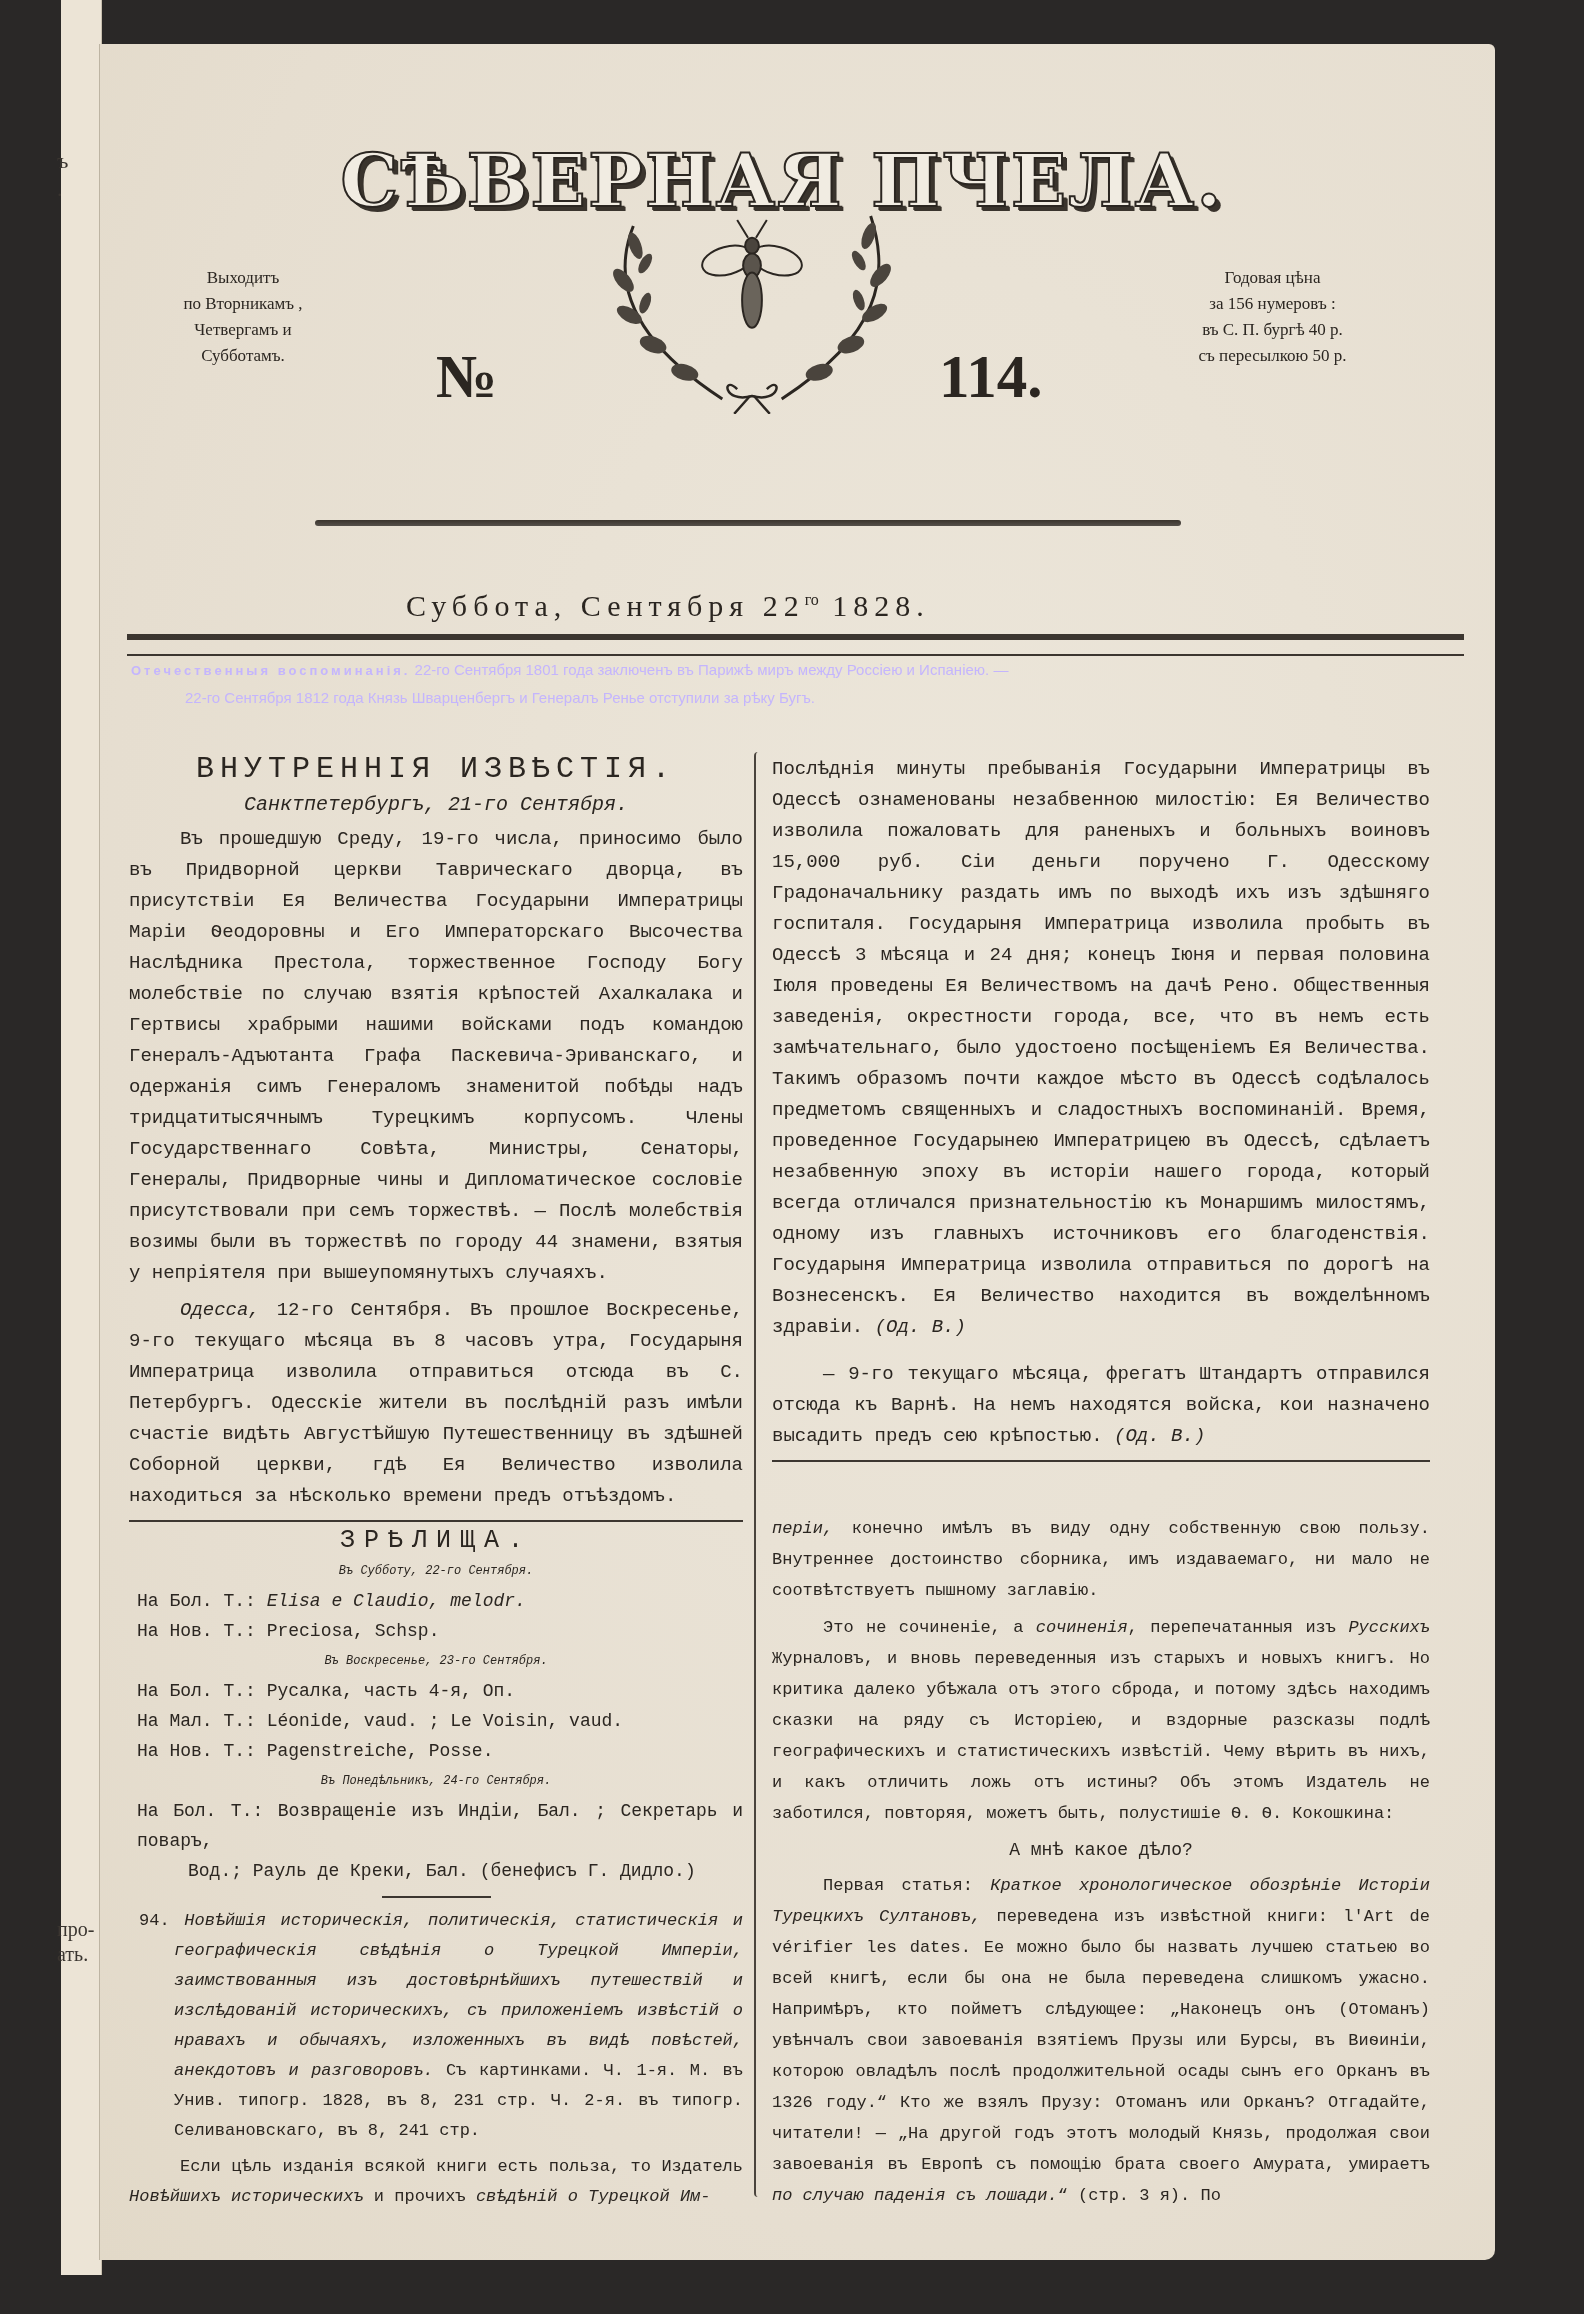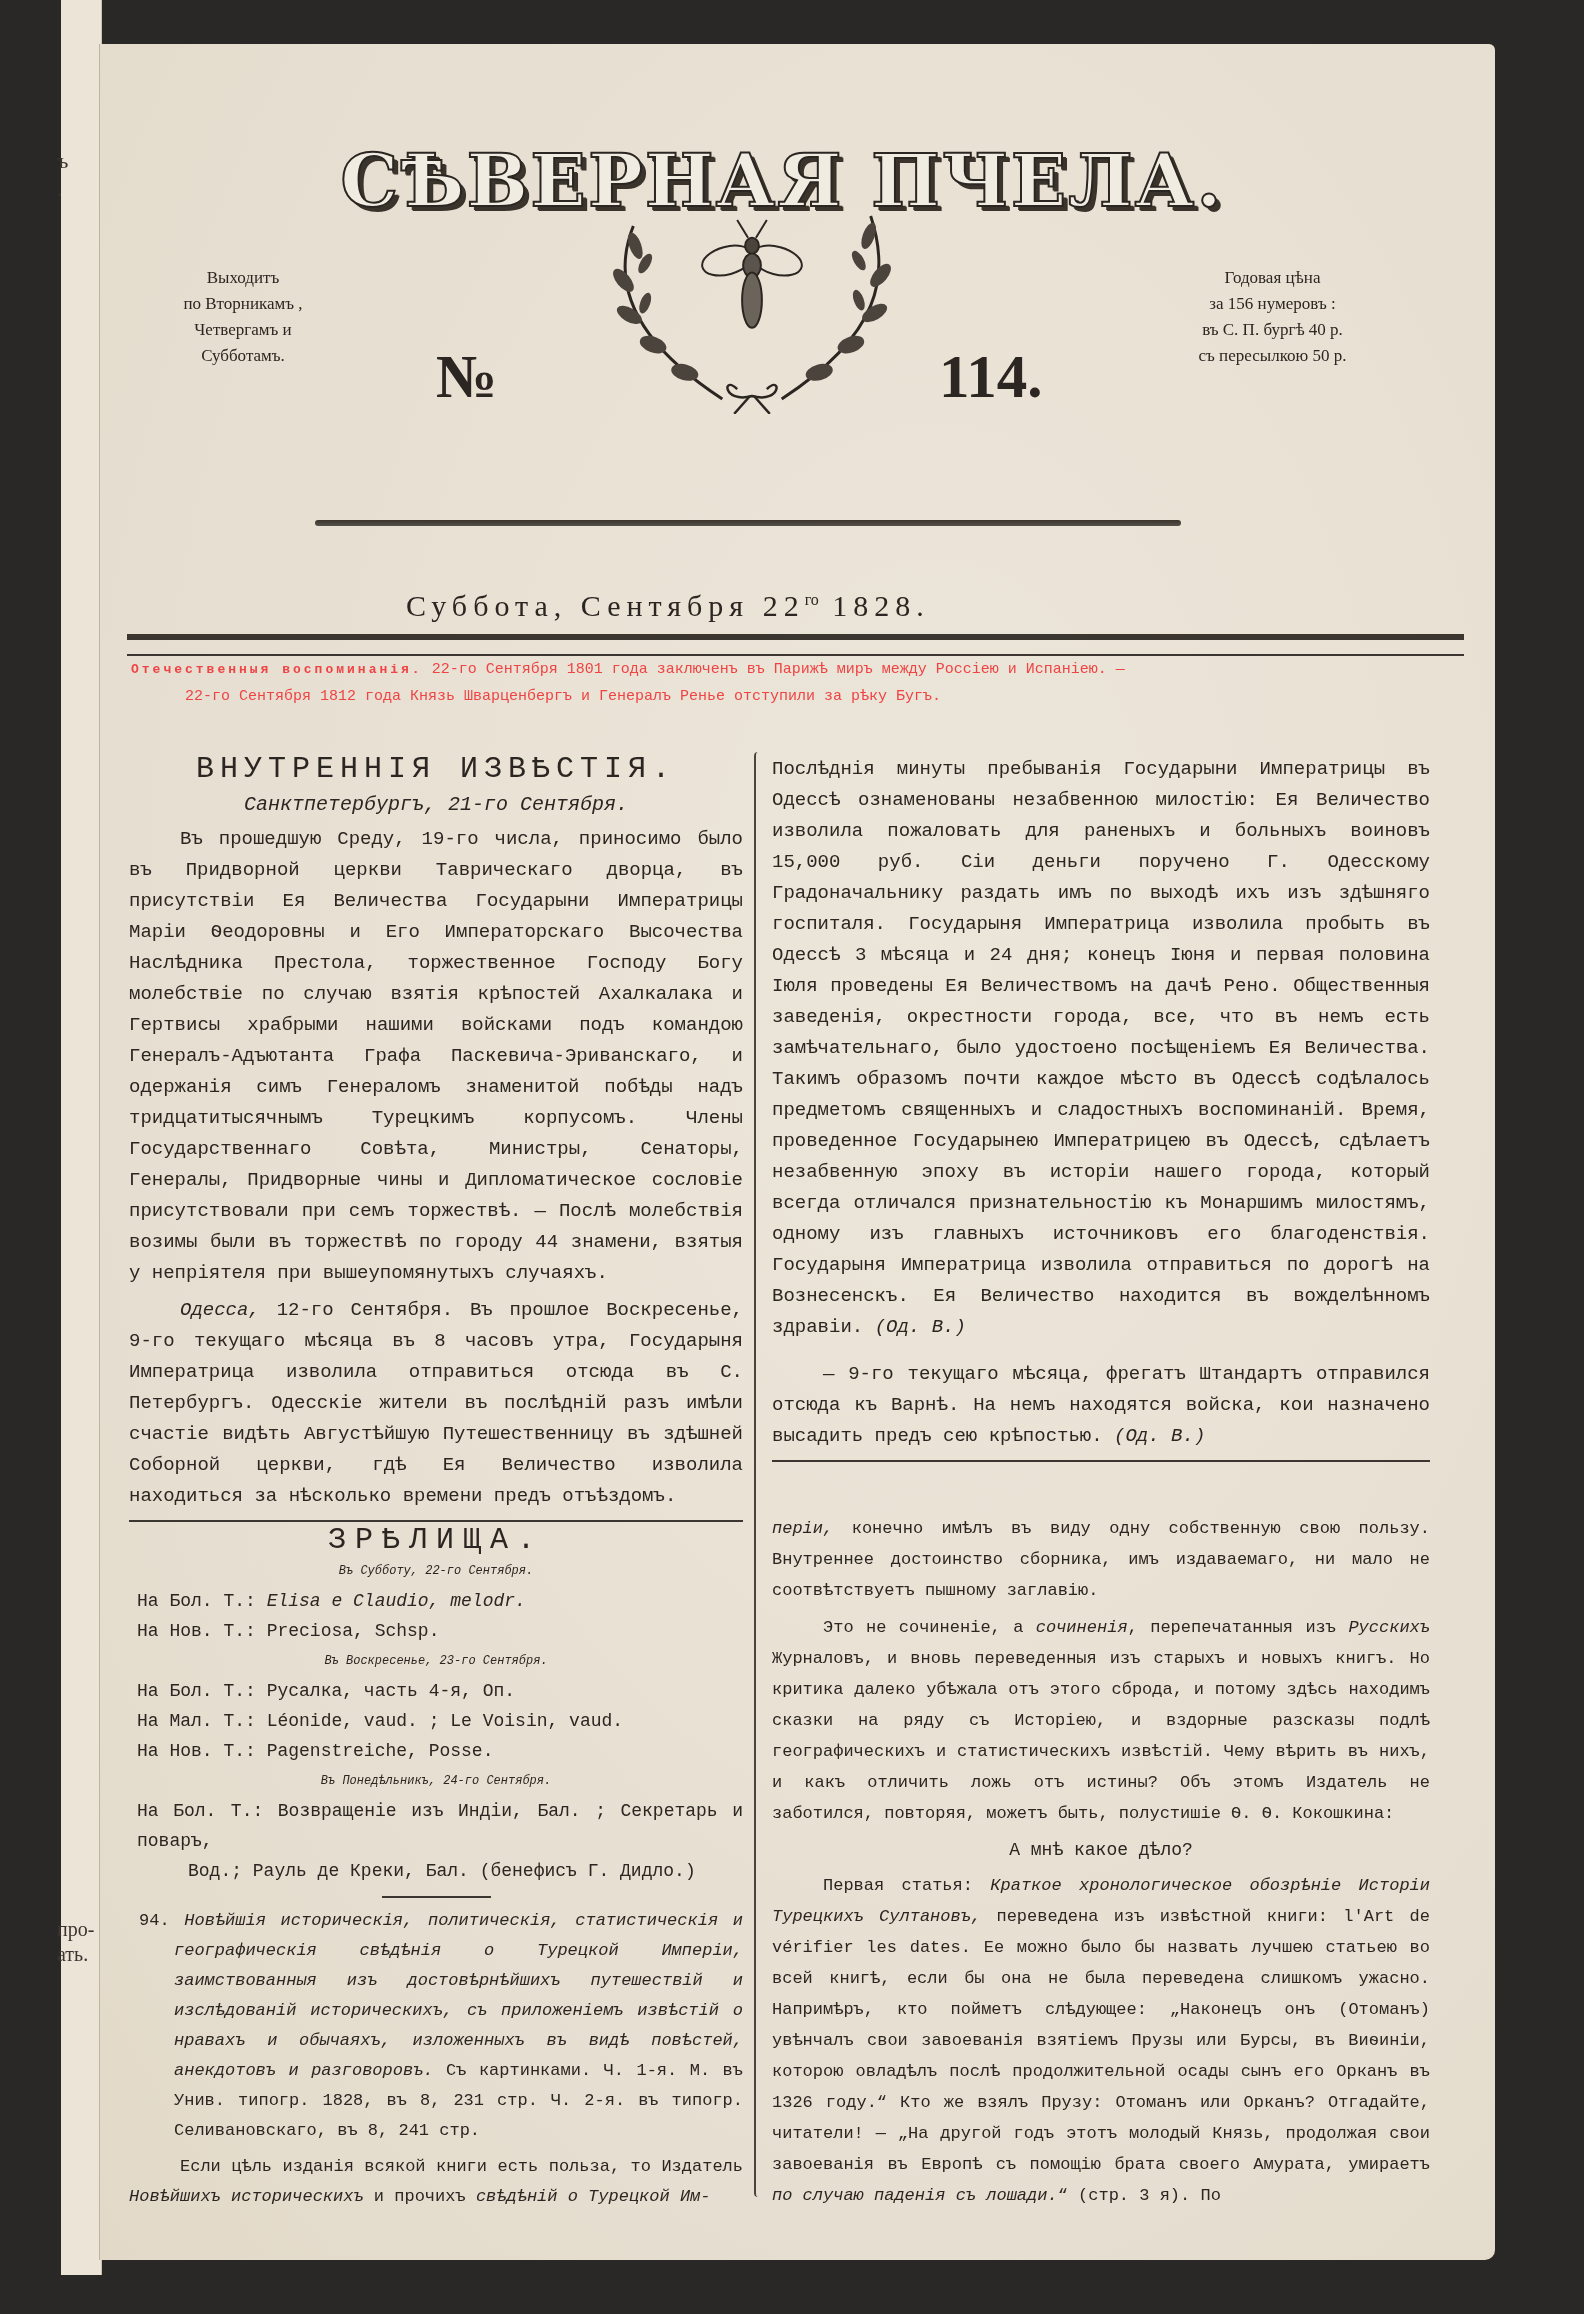--- a/index.html
+++ b/index.html
@@ -56,39 +56,39 @@
     position: absolute; left: 406px; top: 589px; width: 733px;
     font-family: "Liberation Serif", serif; font-size: 30px; letter-spacing: 6px; color: #2b2621;
   }
   .date-line sup { font-size: 16px; letter-spacing: 0; }
   .double-rule {
     position: absolute; left: 127px; top: 634px; width: 1337px; height: 14px;
     border-top: 6px solid #3c3630; border-bottom: 2px solid #3c3630;
   }
   .memories {
     position: absolute; left: 131px; top: 656px; width: 1332px;
-    font-family: Liberation Mono, monospace; font-size: 15px; line-height: 27px; color: #ef4444;
+    font-family: Liberation Sans, sans-serif; font-size: 15px; line-height: 27px; color: #c4b5fd;
     text-align: justify;
   }
   .memories .lbl { letter-spacing: 3px; font-weight: bold; font-size: 13px; }
   .memories .line2 { padding-left: 54px; }
   
   .col { position: absolute; font-family: Liberation Mono, monospace; font-size: 19px; line-height: 31px; color: #2b2621; text-align: justify; }
   .col-left { left: 129px; top: 754px; width: 614px; }
   .col-right { left: 772px; top: 754px; width: 658px; }
   .col-left-bottom { left: 129px; top: 1525px; width: 614px; }
   .col-right-bottom { left: 772px; top: 1513px; width: 658px; font-size: 17px; line-height: 31px; }
   .col-divider {
     position: absolute; left: 754px; top: 752px; width: 6px; height: 1445px;
     border-left: 2px solid #4a443d; border-radius: 4px;
   }
   .section-head {
     text-align: center; font-size: 30px; letter-spacing: 6px; margin: 0 0 4px 0; font-weight: normal;
   }
-  .section-head.small { font-size: 30px; letter-spacing: 9px; margin-bottom: 0; text-align: center; }
+  .section-head.small { font-size: 25px; letter-spacing: 9px; margin-bottom: 0; text-align: center; }
   .dateline-it { text-align: center; font-style: italic; font-size: 20px; margin-bottom: 4px; }
   .para { text-indent: 51px; margin: 0 0 6px 0; }
   .para.noindent { text-indent: 0; }
   .it { font-style: italic; }
   .rule-short {
     border-top: 2px solid #3c3630; margin: 8px 0 14px 0;
   }
   .rule-mini { width: 109px; margin: 10px auto 8px; border-top: 2px solid #3c3630; }
   .theater-line { padding-left: 8px; line-height: 30px; font-size: 18px; }
   .theater-line.cont { padding-left: 59px; }

